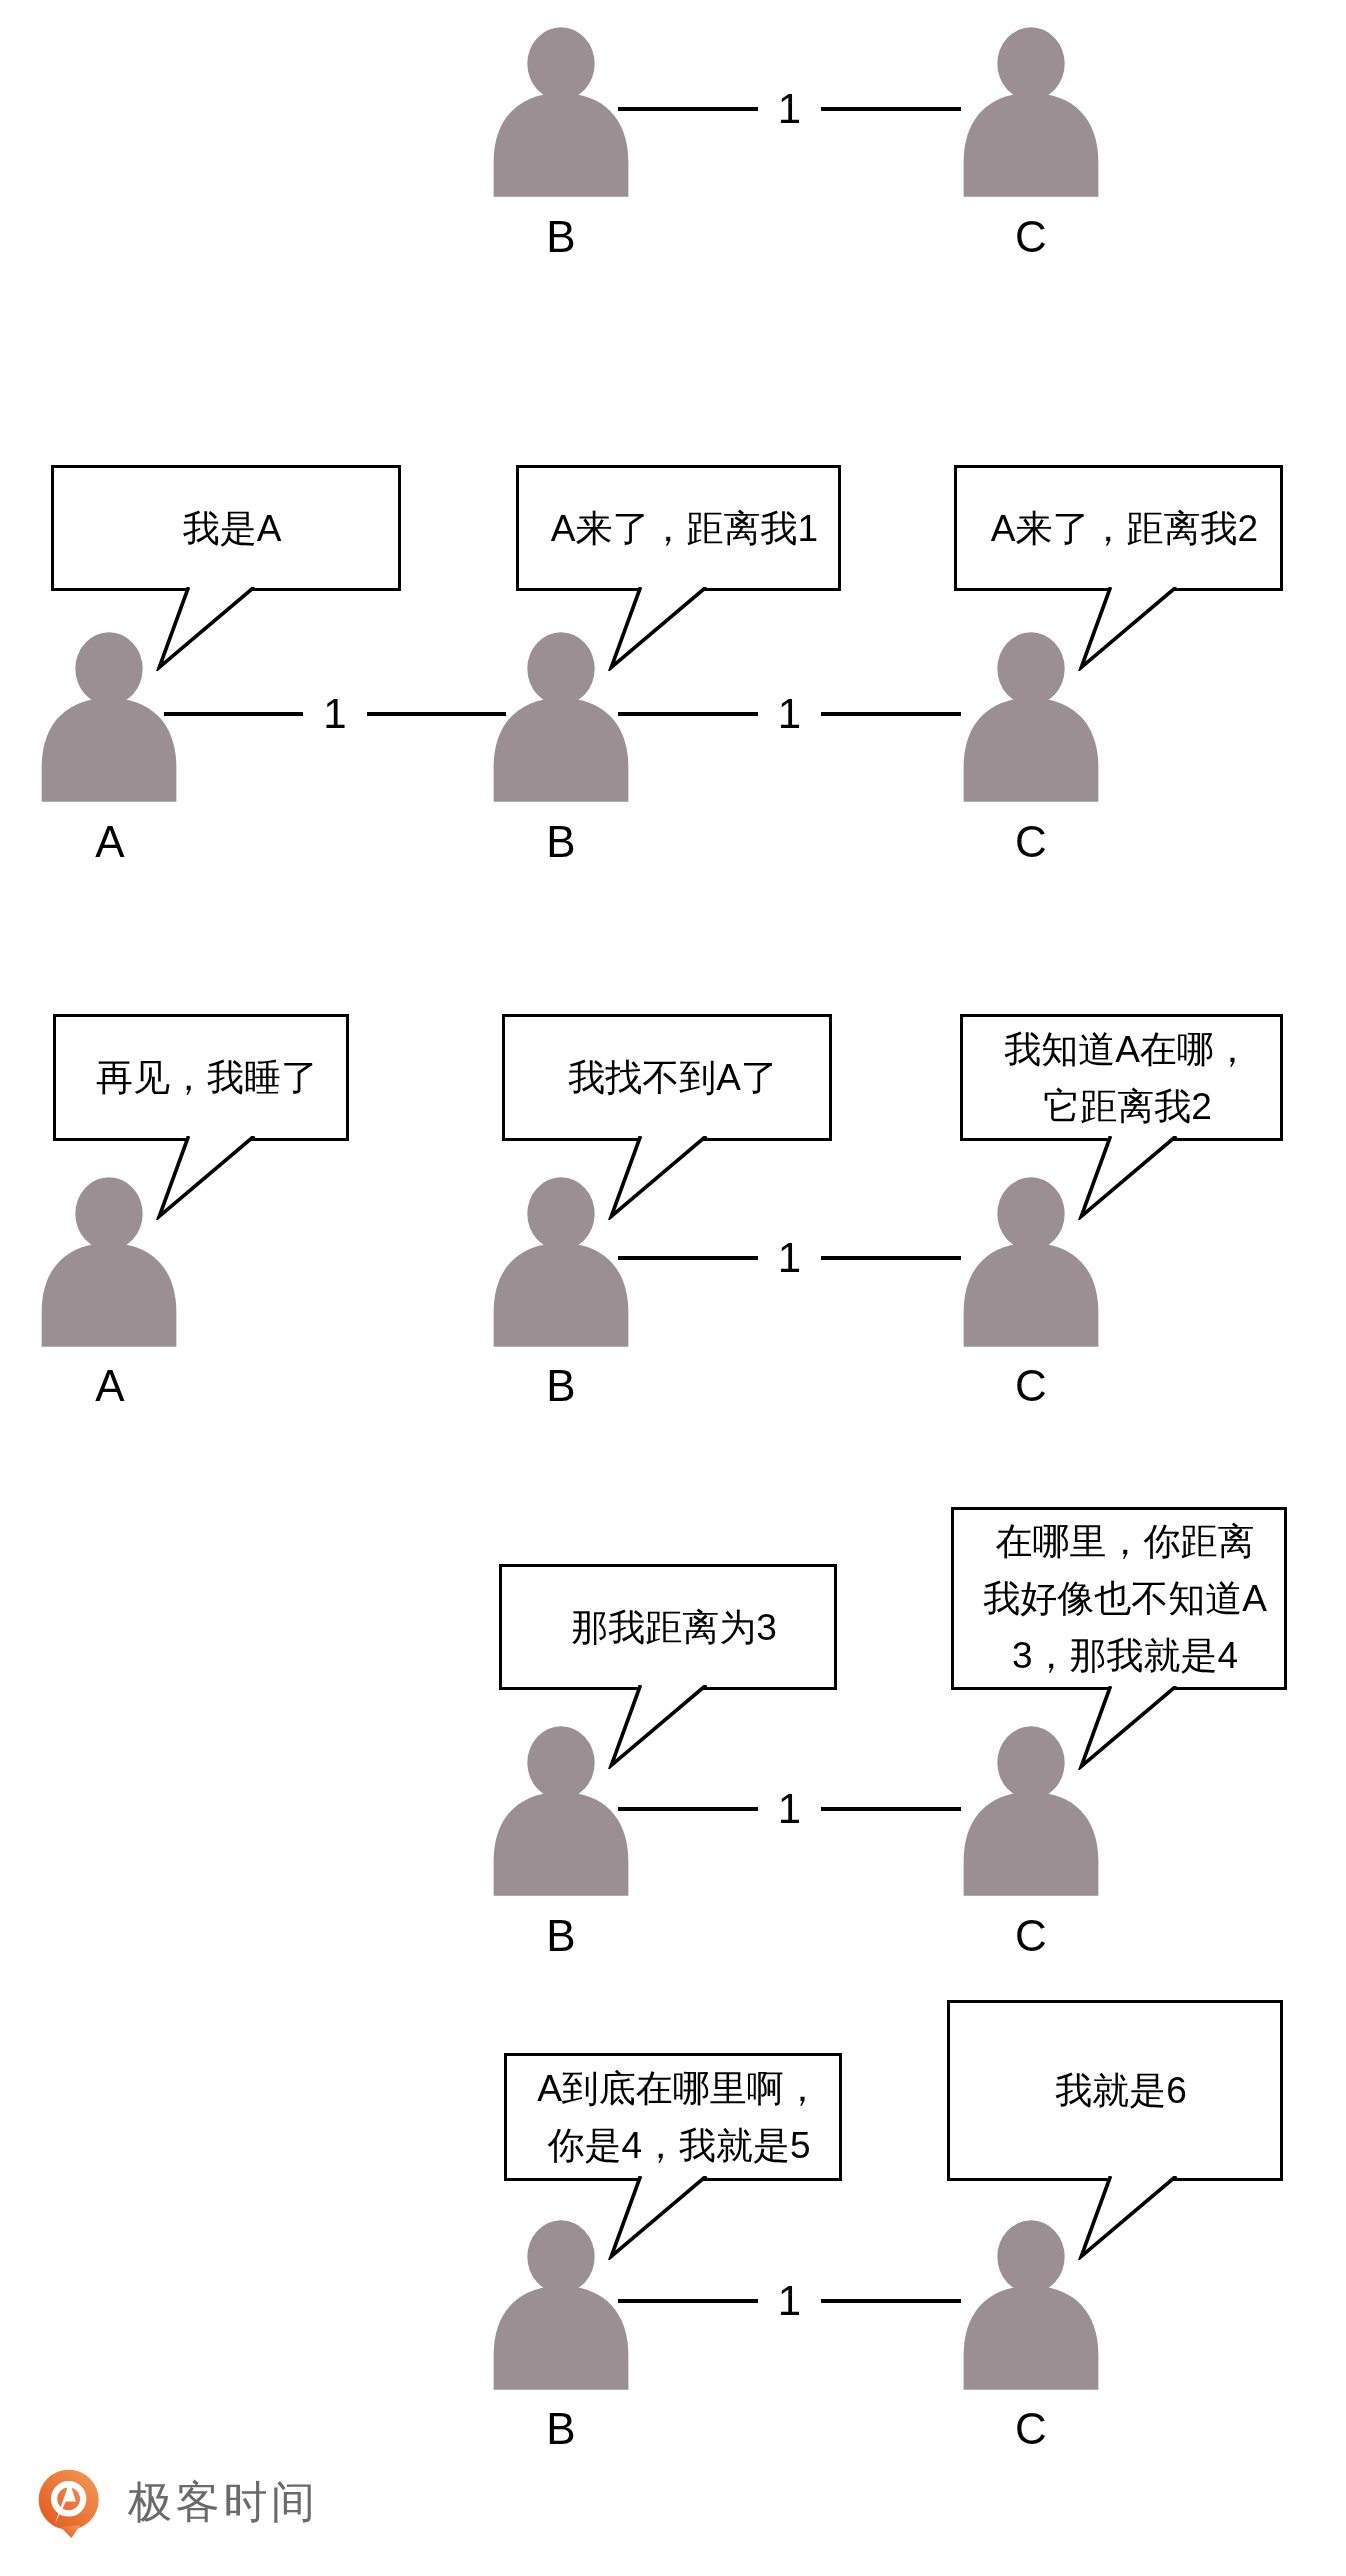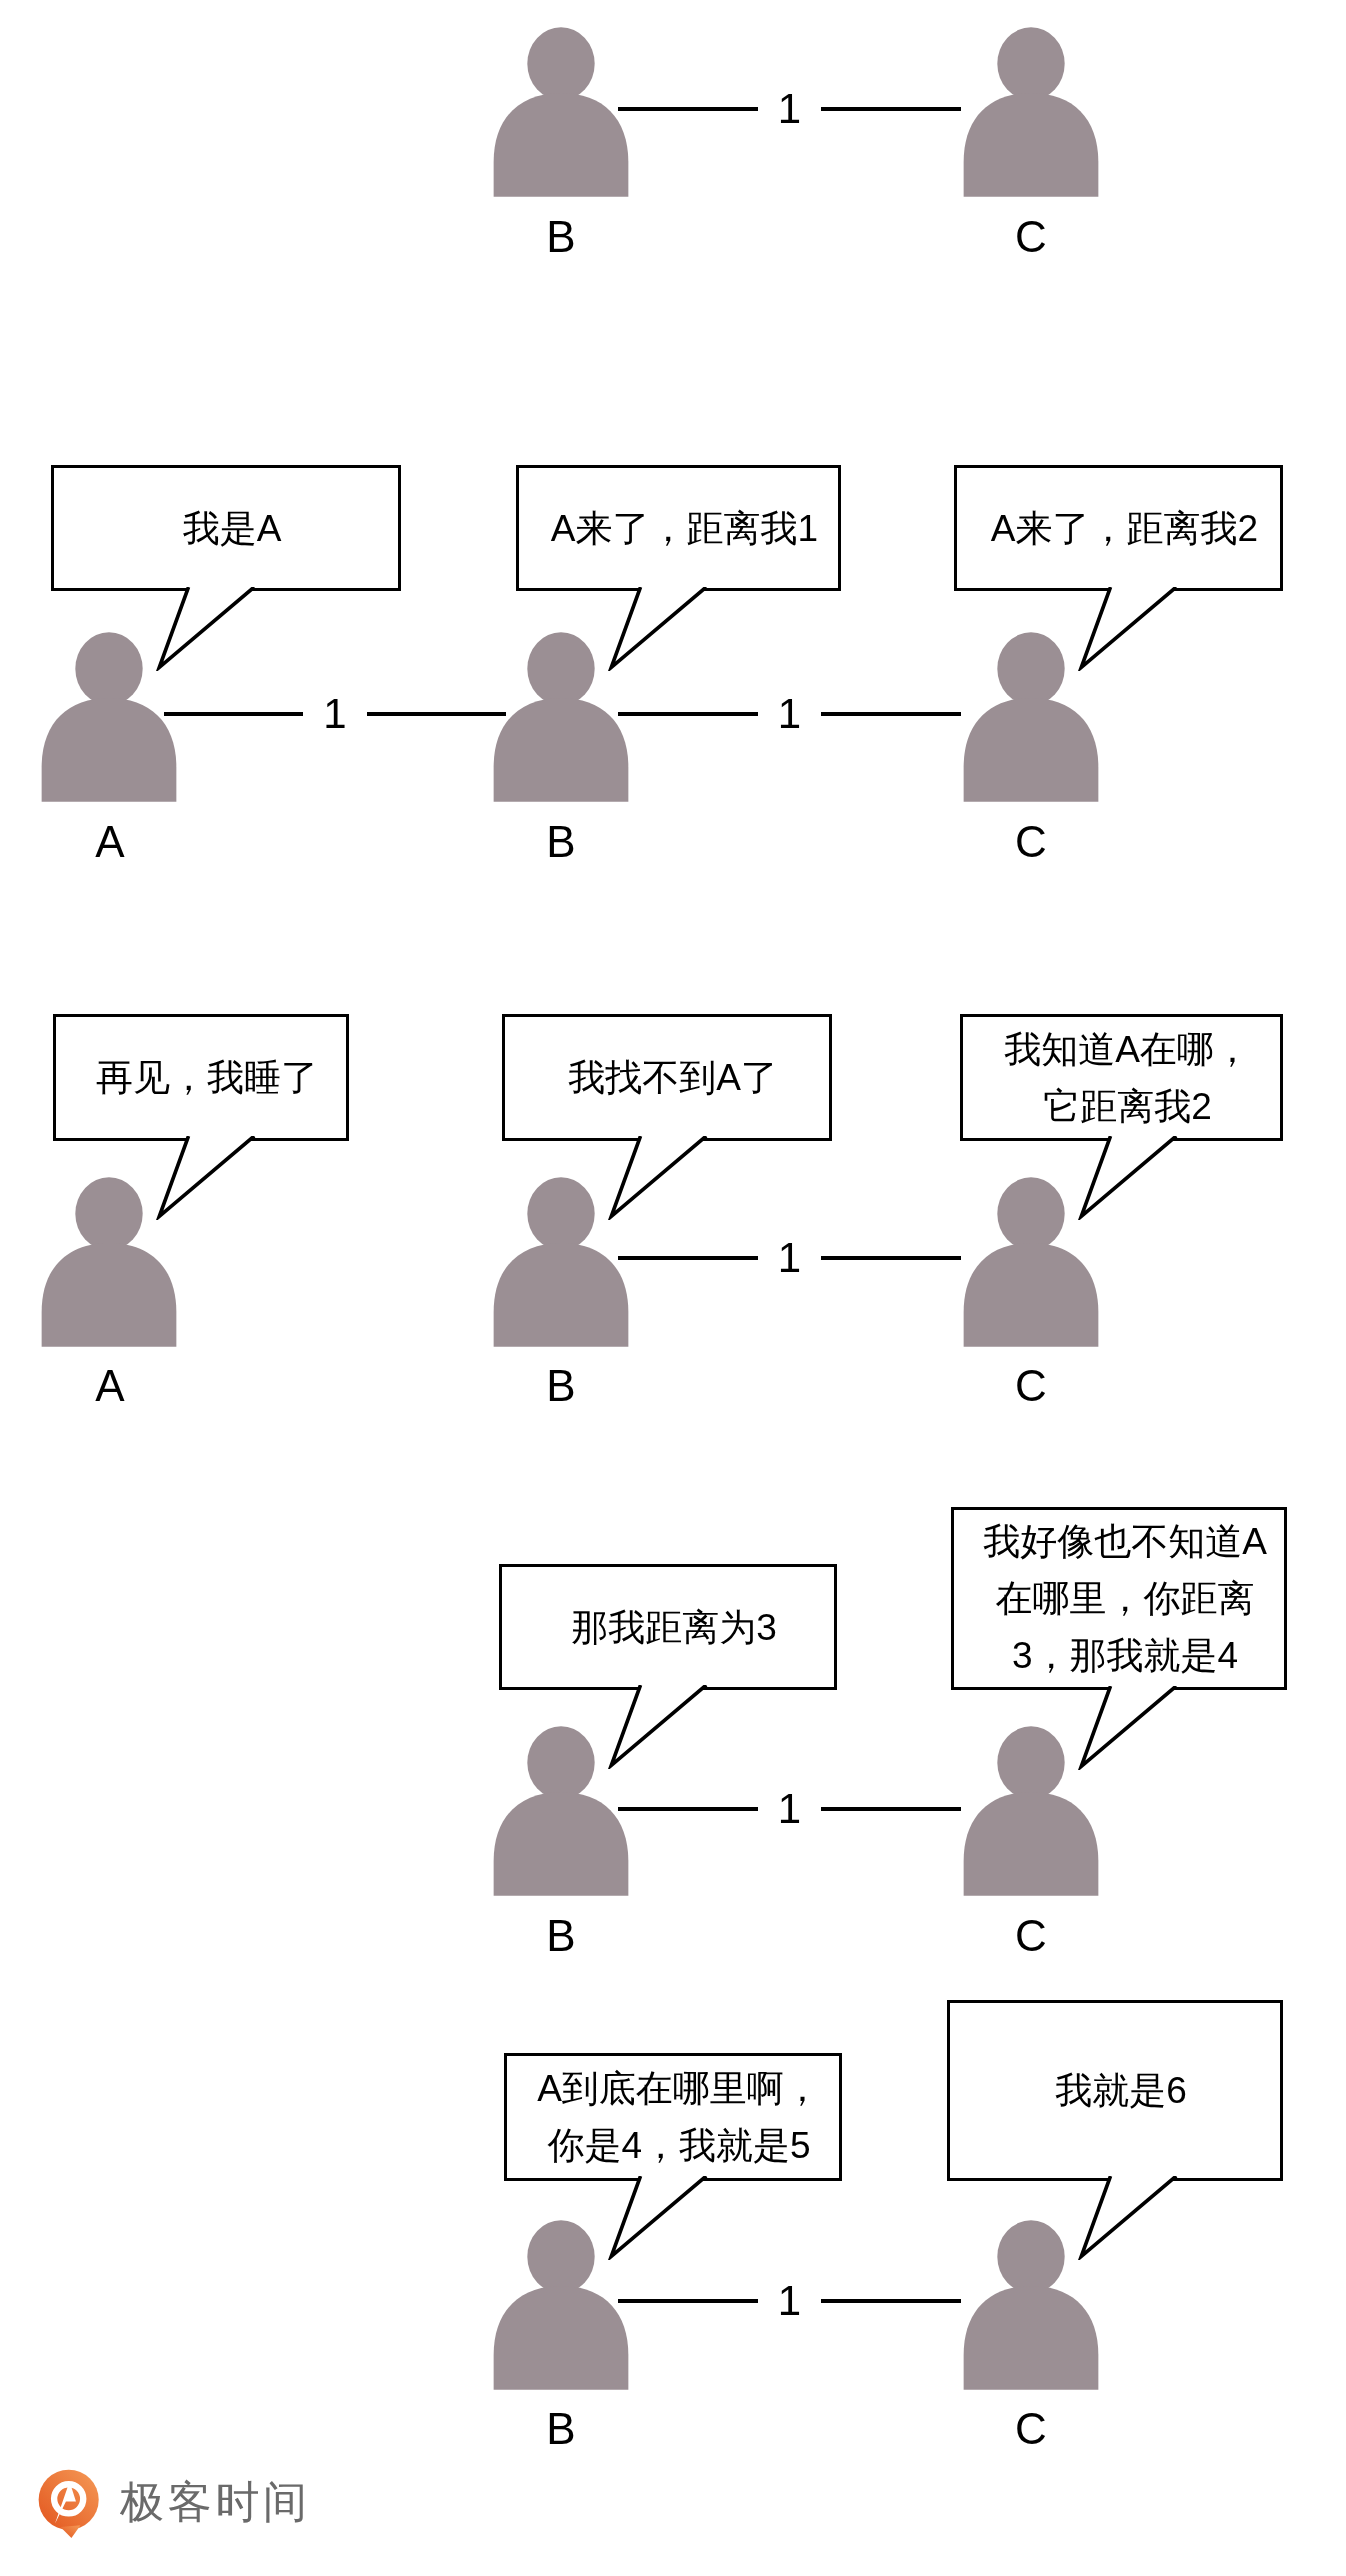--- a/index.html
+++ b/index.html
@@ -24,21 +24,21 @@
   .bubble{
     position:absolute;box-sizing:border-box;background:#fff;border:3.7px solid #000;
     display:flex;flex-direction:column;justify-content:center;align-items:center;
     font-size:37px;font-weight:500;line-height:57px;text-align:center;
     z-index:2;
     padding-left:12px;
   }
   .tail{position:absolute;width:146px;height:84px;z-index:3;}
   .footer{position:absolute;left:33px;top:2467px;display:flex;align-items:center;}
   .brand-text{
-    margin-left:12px;font-size:44px;font-weight:500;color:#6a6a6a;letter-spacing:3.7px;
+    margin-left:20px;font-size:44px;font-weight:500;color:#6a6a6a;letter-spacing:3.7px;
   }
   .scene{position:absolute;left:0;top:0;}
 </style>
 </head>
 <body>
 
 <svg width="0" height="0" style="position:absolute">
   <defs>
     <g id="person-shape">
       <ellipse cx="78" cy="40" rx="37" ry="40" fill="#9b8f94"></ellipse>
@@ -181,22 +181,22 @@
 
 <div class="scene">
   <div class="bubble" style="left:499px;top:1564px;width:338px;height:126px">
     <div>那我距离为3</div>
   </div>
   <svg class="tail" style="left:604px;top:1685px" viewBox="0 0 160 92" width="146" height="84">
       <use href="#tail-shape"></use>
     </svg>
 
   <div class="bubble" style="left:951px;top:1507px;width:336px;height:183px">
+    <div>在哪里，你距离</div>
     <div>我好像也不知道A</div>
-    <div>在哪里，你距离</div>
     <div>3，那我就是4</div>
   </div>
   <svg class="tail" style="left:1074px;top:1686px" viewBox="0 0 160 92" width="146" height="84">
       <use href="#tail-shape"></use>
     </svg>
 
   <div class="person" style="left:490px;top:1726px">
     <svg viewBox="0 0 156 186">
         <use href="#person-shape"></use>
       </svg>

